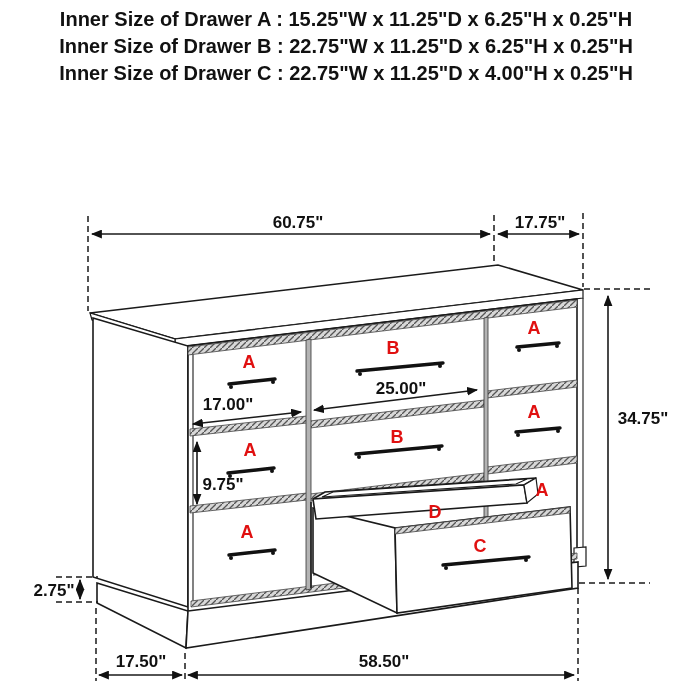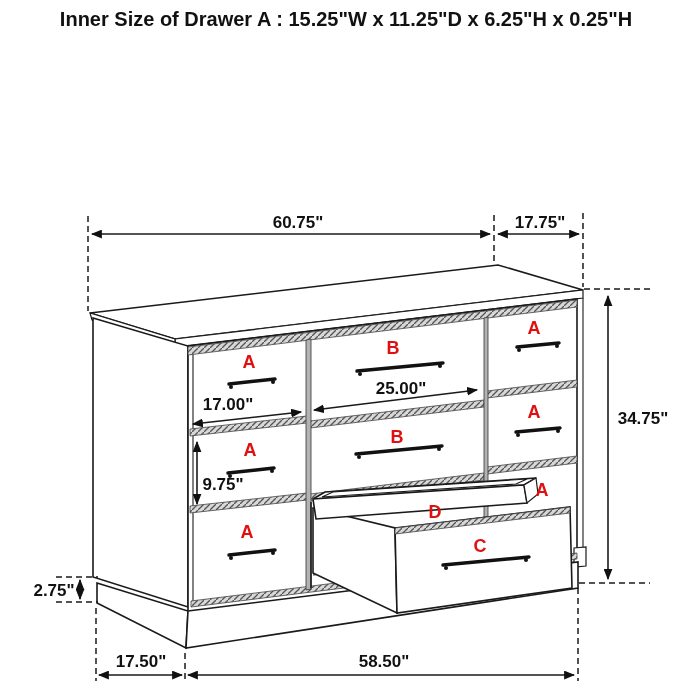--- a/index.html
+++ b/index.html
@@ -21,20 +21,22 @@
   .handle{stroke:#111;stroke-width:3.4;fill:none;stroke-linecap:round;}
   .hfoot{fill:#111;}
 </style>
 </head>
 <body>
 
 <div id="page">
 
   <div id="header">
     <div>Inner Size of Drawer A : 15.25"W x 11.25"D x 6.25"H x 0.25"H</div>
+    <div>Inner Size of Drawer B : 22.75"W x 11.25"D x 6.25"H x 0.25"H</div>
+    <div>Inner Size of Drawer C : 22.75"W x 11.25"D x 4.00"H x 0.25"H</div>
   </div>
 
   <svg width="700" height="700" viewBox="0 0 700 700">
     <defs>
       <pattern id="hatch" patternUnits="userSpaceOnUse" width="6" height="6">
         <rect width="6" height="6" fill="#d8d8d8"></rect>
         <path d="M0,6 L6,0" stroke="#555" stroke-width="1.3"></path>
       </pattern>
       <marker id="arr" viewBox="0 0 10 8" refX="9" refY="4" markerWidth="11" markerHeight="9" orient="auto-start-reverse" markerUnits="userSpaceOnUse">
         <path d="M0,0 L10,4 L0,8 z" fill="#111"></path>

